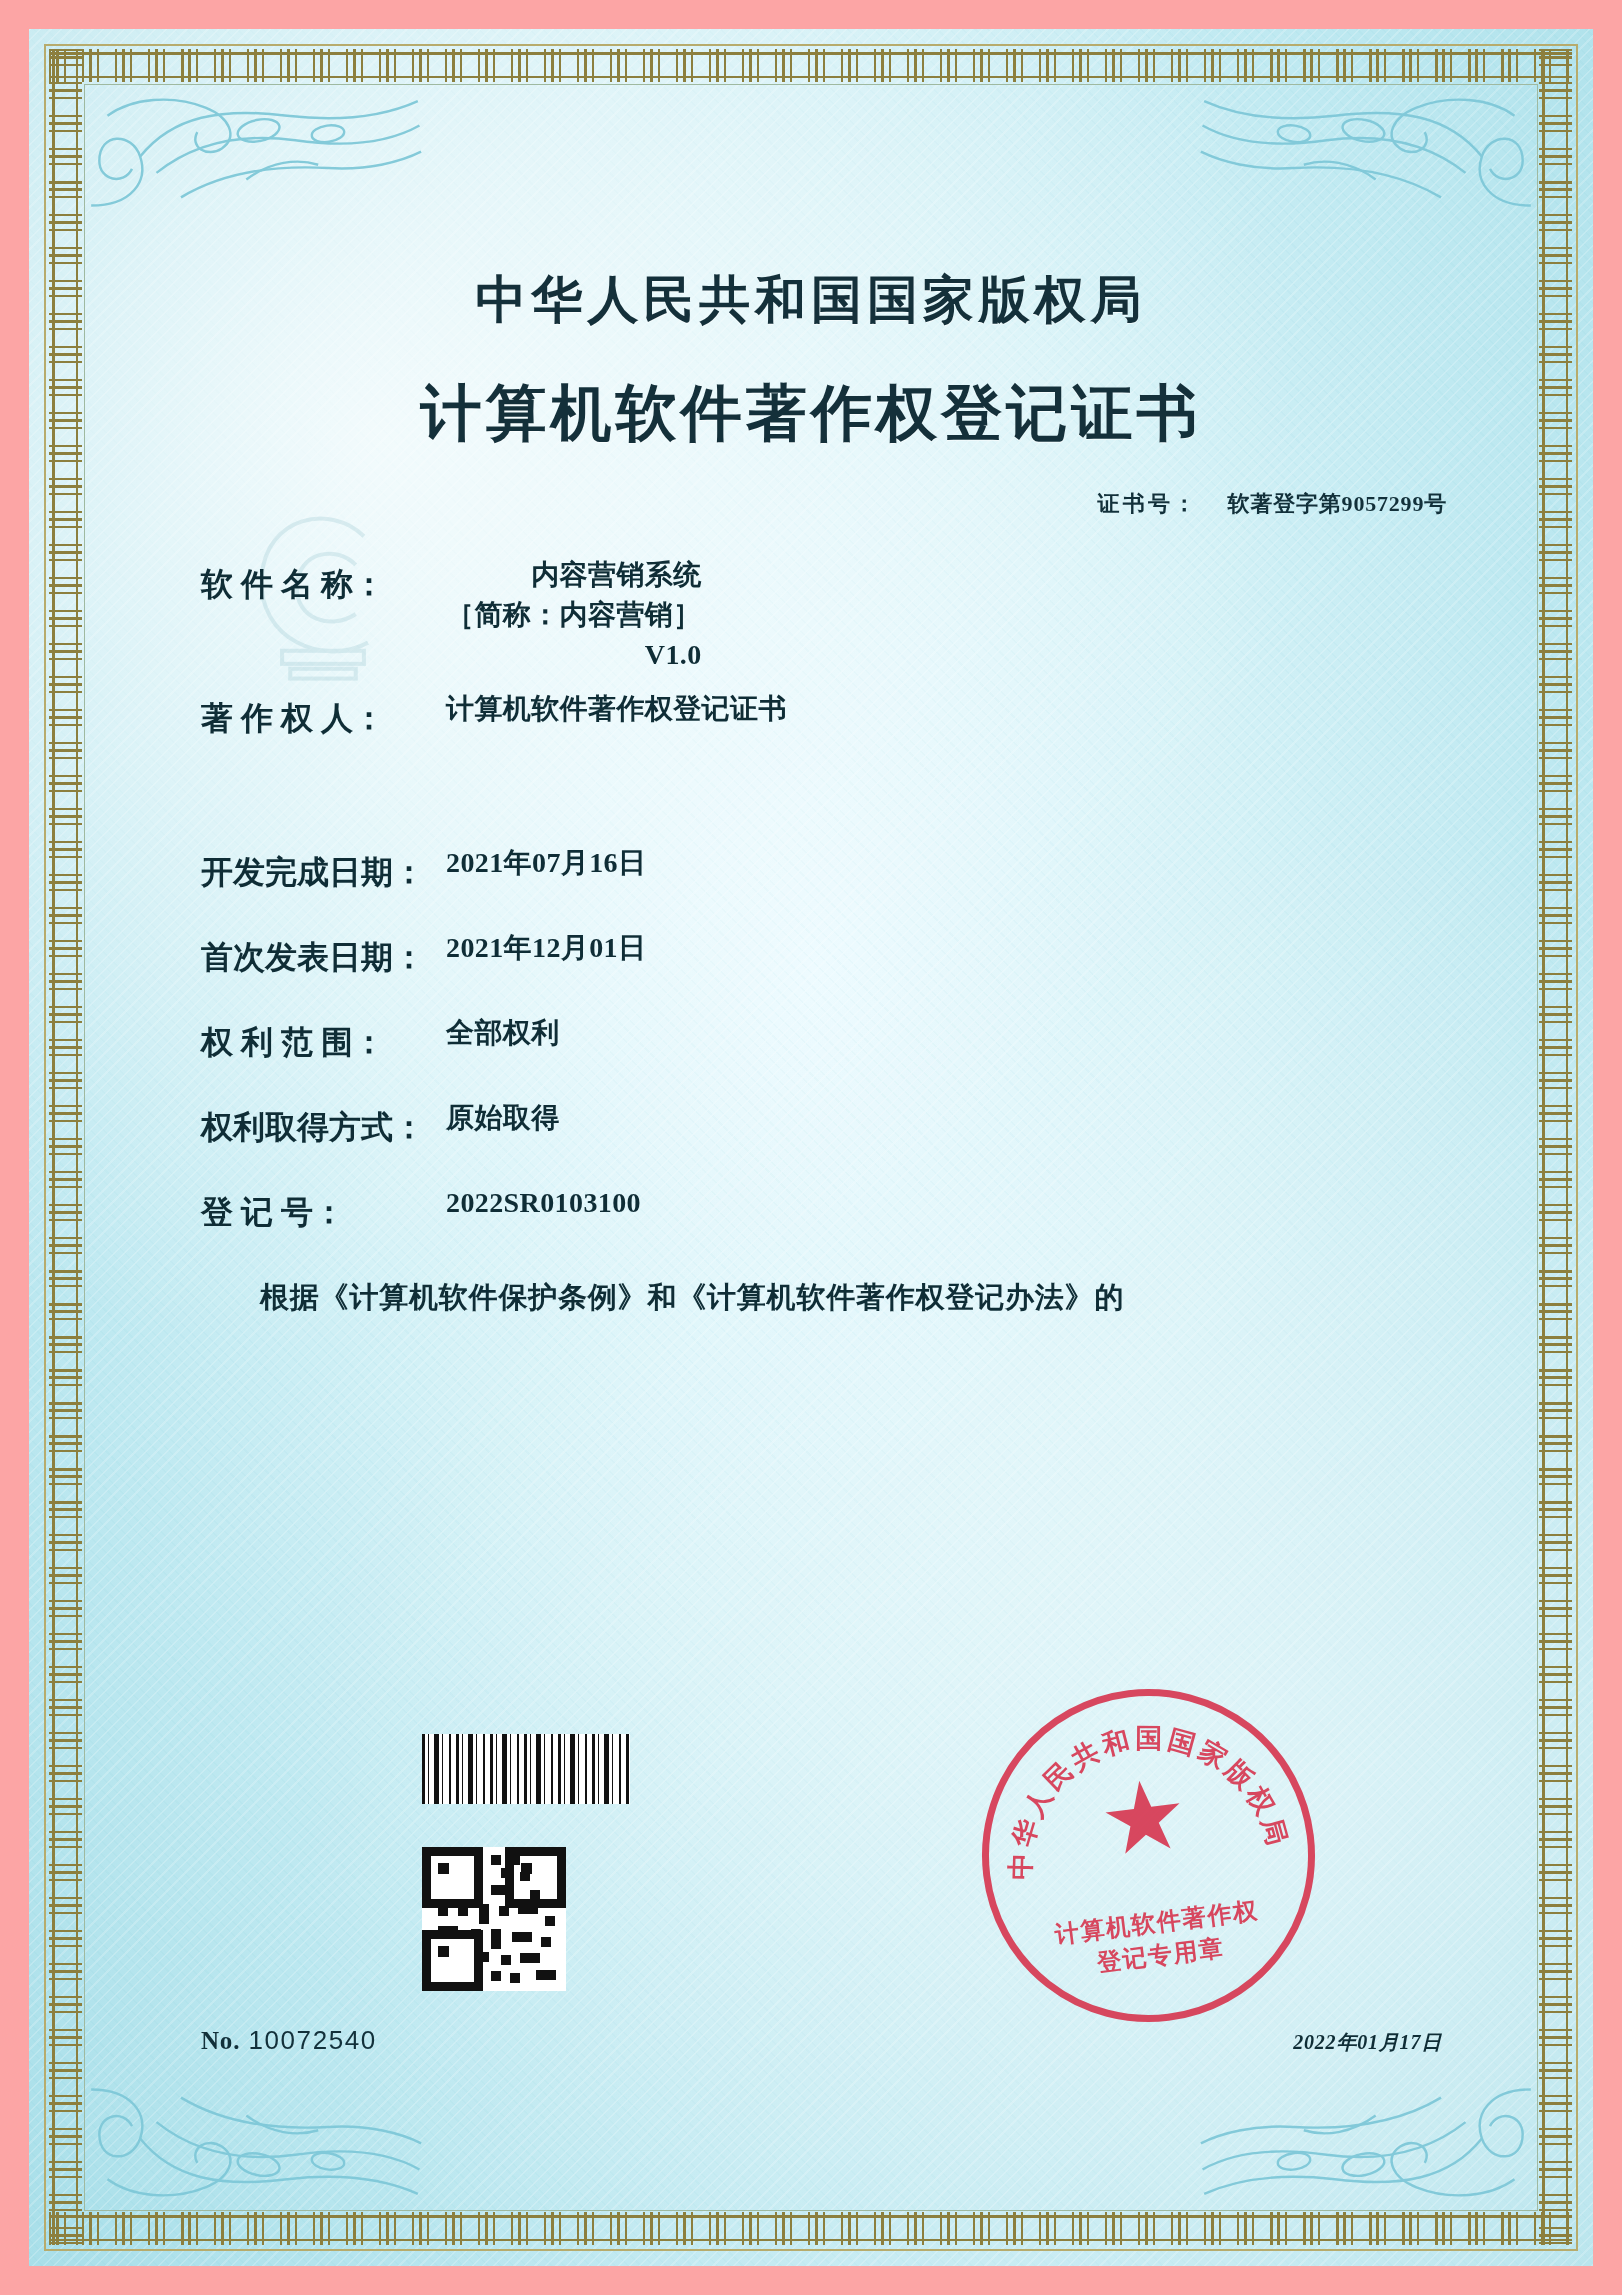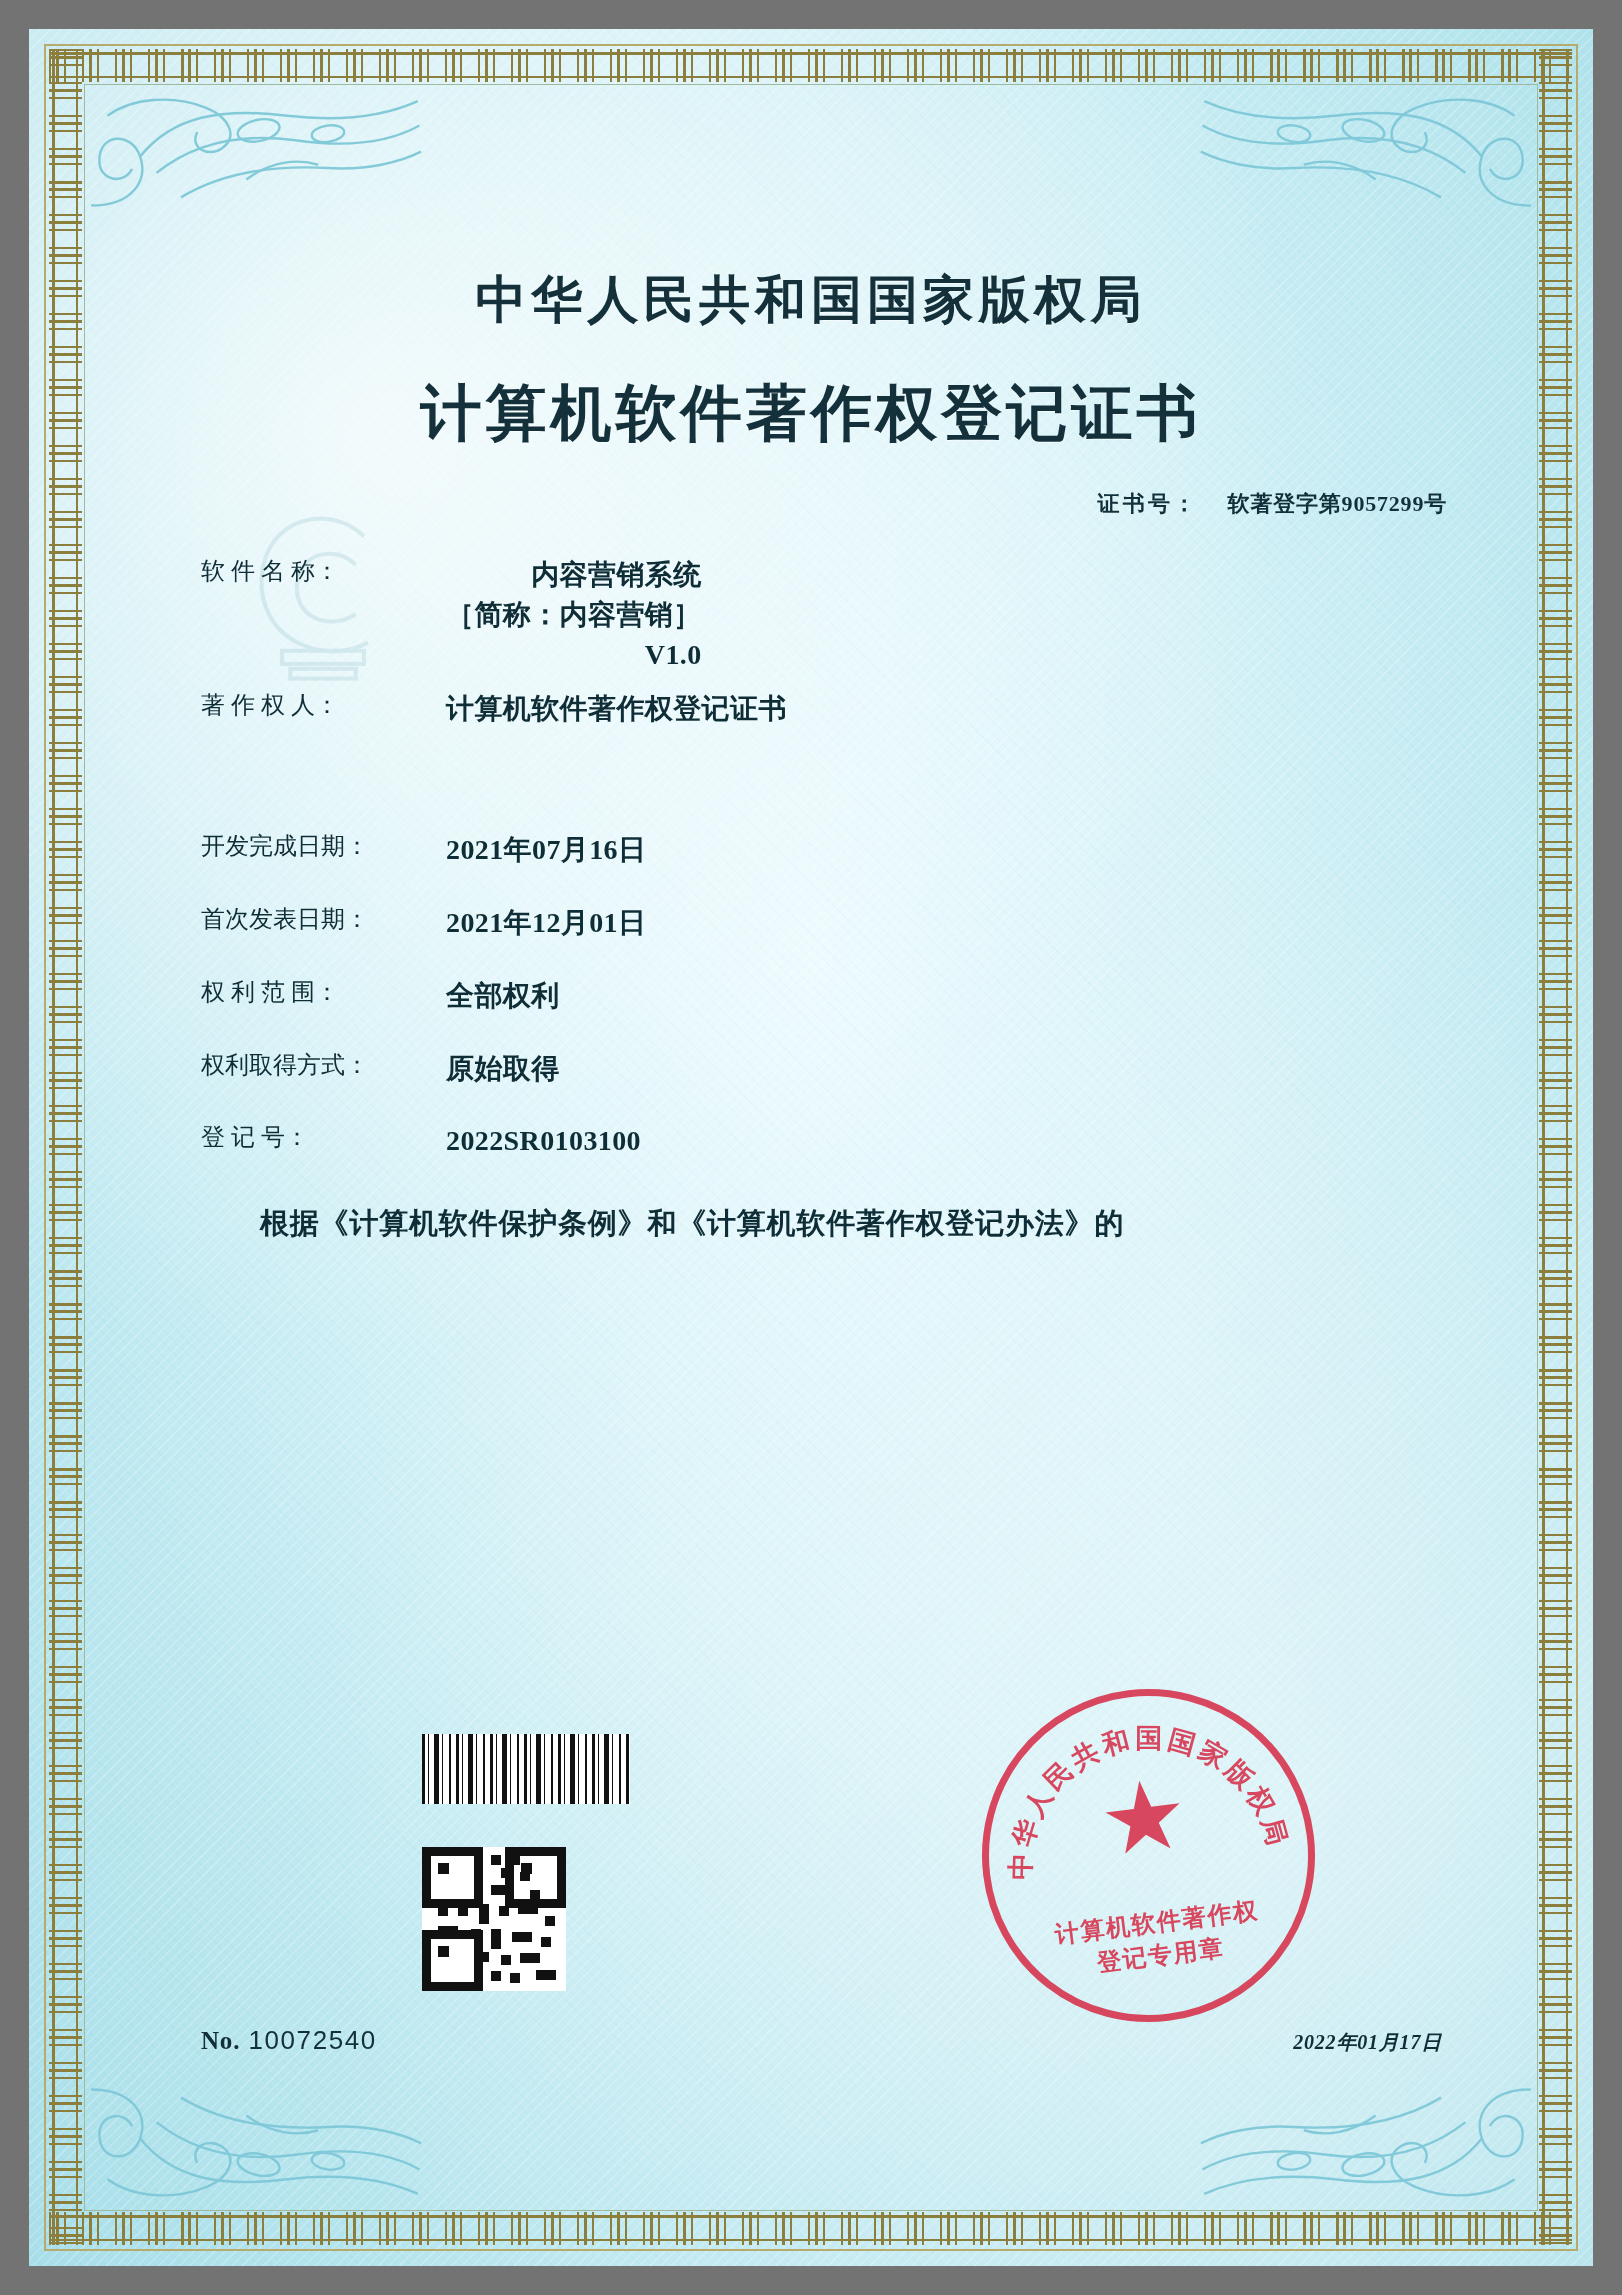--- a/index.html
+++ b/index.html
@@ -12,21 +12,21 @@
     height: 2295px;
     font-family: "Liberation Serif", "DejaVu Serif", serif;
     overflow: hidden;
   }
 
   
   .page {
     position: relative;
     width: 1622px;
     height: 2295px;
-    background: #737373;
+    background: #fca5a5;
     box-sizing: border-box;
   }
 
   
   .sheet {
     position: absolute;
     left: 29px;
     top: 29px;
     width: 1564px;
     height: 2237px;
@@ -170,25 +170,26 @@
     padding-left: 49px;
   }
   .field-row {
     display: flex;
     align-items: flex-start;
     margin-bottom: 14.7px;
   }
   .field-label {
     width: 245px;
     flex: 0 0 245px;
-    font-size: 24px;
-    font-weight: 400;
+    font-size: 32px;
+    font-weight: 700;
     color: #0f2d36;
     letter-spacing: 0px;
     white-space: pre;
+    margin-top: 8px;
   }
   .field-value {
     font-size: 28px;
     font-weight: 700;
     color: #0f2d36;
     line-height: 1.42;
     letter-spacing: 0.4px;
   }
   .field-value .line { display: block; text-align: right; }
   .mono-val {

